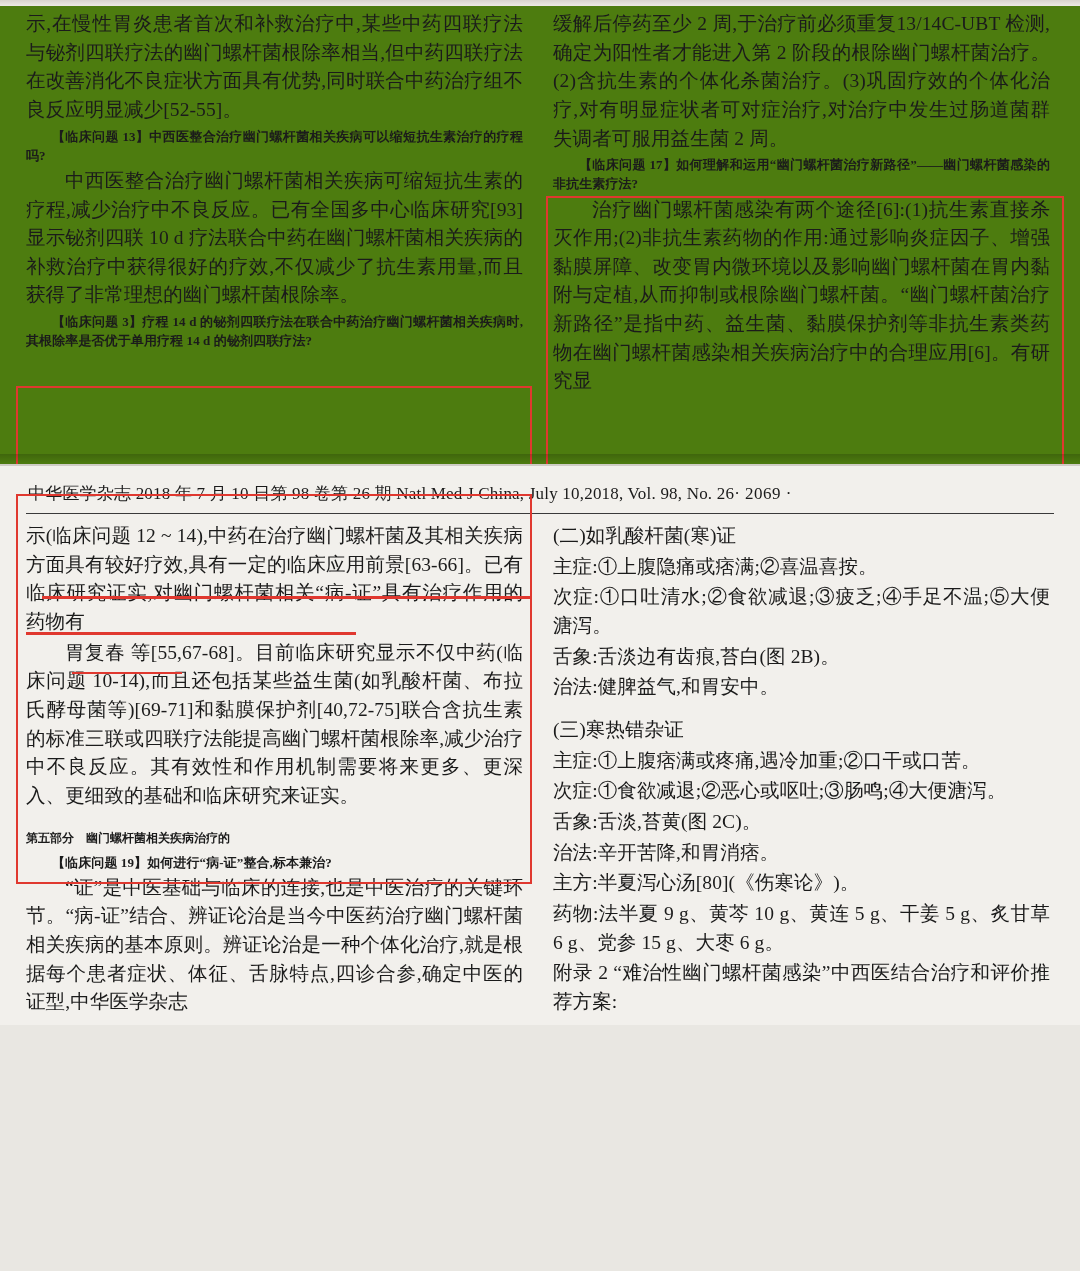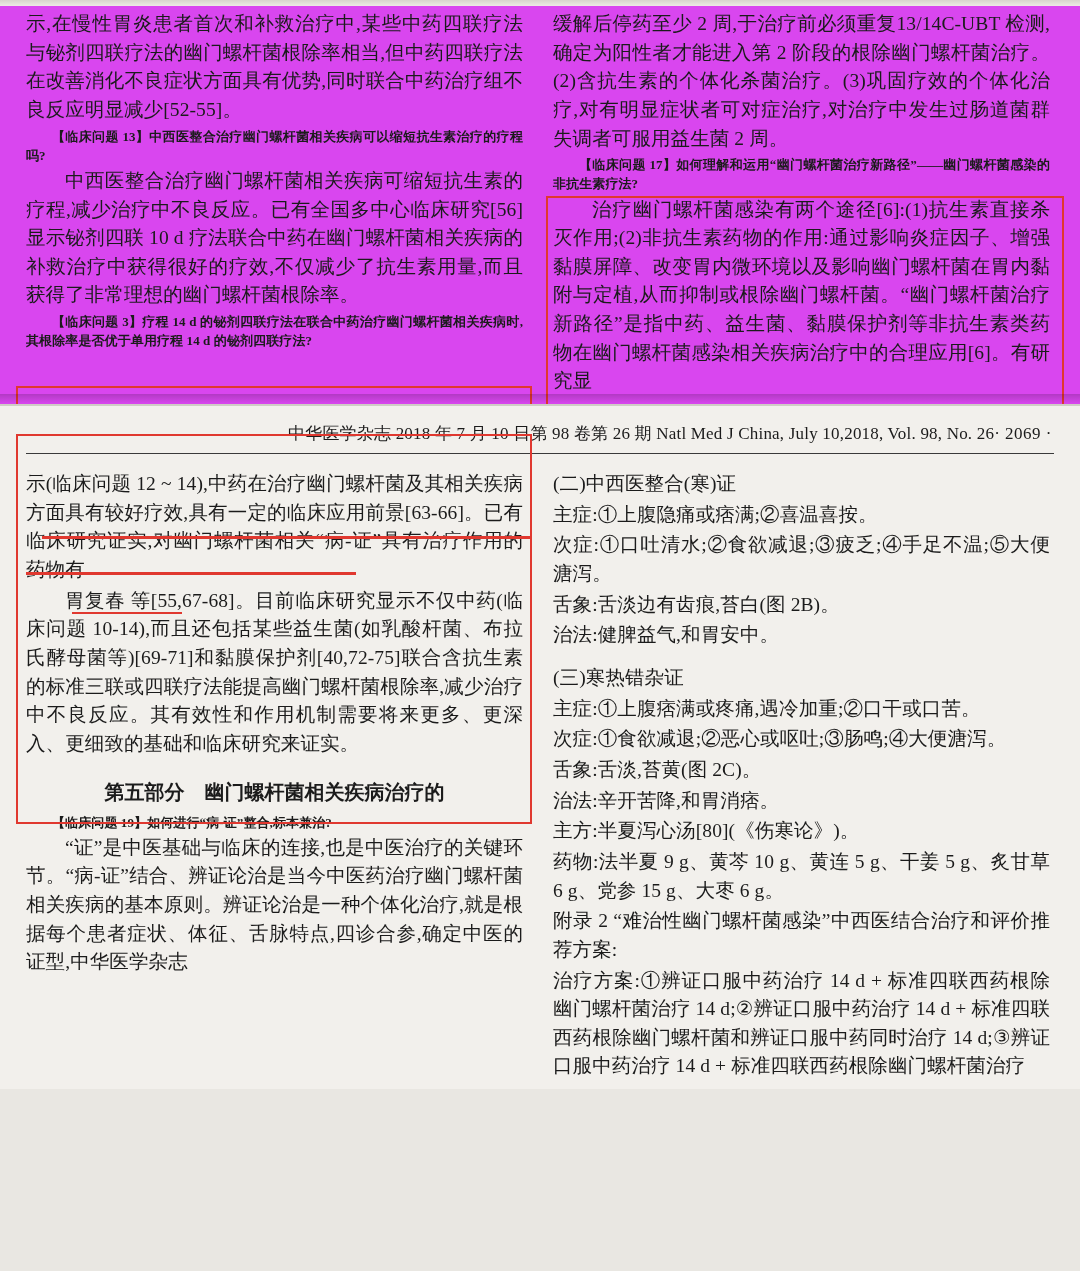--- a/index.html
+++ b/index.html
@@ -12,23 +12,23 @@
   .page{
     position:relative;
     width:1080px;
     min-height:1271px;
     overflow:hidden;
     background:#e9e7e2;
   }
   
   .scan-top{
     position:relative;
-    background:#d946ef;
+    background:#4d7c0f;
     padding:10px 26px 14px 26px;
-    height:404px;
+    height:464px;
     box-sizing:border-box;
   }
   .scan-bottom{
     position:relative;
     background:#f2f0ec;
     padding:14px 26px 6px 26px;
     box-sizing:border-box;
     border-top:2px solid #cfccc5;
   }
   .cols{
@@ -50,33 +50,33 @@
   .q-title{
     font-weight:bold;
     font-size:13px;
     line-height:1.47;
     text-indent:2em;
     margin:0 0 2px 0;
     text-align:justify;
   }
   .journal-head{
     display:flex;
-    justify-content:flex-end;
+    justify-content:flex-start;
     align-items:baseline;
     font-size:17px;
     padding:2px 2px 8px 2px;
     border-bottom:1.5px solid #3a3a3a;
-    margin-bottom:16px;
+    margin-bottom:8px;
   }
   .journal-head .left{ letter-spacing:0.2px; }
   .journal-head .right{ letter-spacing:0.5px; }
   .center-head{
-    text-align:center;
+    text-align:left;
     font-weight:bold;
-    font-size:20px;
+    font-size:12px;
     line-height:1.5;
     margin:18px 0 6px 0;
   }
   .center-head .l2{ display:block; }
   
   .redbox{
     position:absolute;
     border:2.5px solid #e0382f;
     pointer-events:none;
     box-sizing:border-box;
@@ -101,21 +101,21 @@
 <body>
 
 <div class="page">
 
   <div class="scan-top">
     <div class="edge-top"></div>
     <div class="cols">
       <div class="col">
         <p>示,在慢性胃炎患者首次和补救治疗中,某些中药四联疗法与铋剂四联疗法的幽门螺杆菌根除率相当,但中药四联疗法在改善消化不良症状方面具有优势,同时联合中药治疗组不良反应明显减少[52-55]。</p>
         <p class="q-title">【临床问题 13】中西医整合治疗幽门螺杆菌相关疾病可以缩短抗生素治疗的疗程吗?</p>
-        <p class="indent">中西医整合治疗幽门螺杆菌相关疾病可缩短抗生素的疗程,减少治疗中不良反应。已有全国多中心临床研究[56]显示铋剂四联 10 d 疗法联合中药在幽门螺杆菌相关疾病的补救治疗中获得很好的疗效,不仅减少了抗生素用量,而且获得了非常理想的幽门螺杆菌根除率。</p>
+        <p class="indent">中西医整合治疗幽门螺杆菌相关疾病可缩短抗生素的疗程,减少治疗中不良反应。已有全国多中心临床研究[93]显示铋剂四联 10 d 疗法联合中药在幽门螺杆菌相关疾病的补救治疗中获得很好的疗效,不仅减少了抗生素用量,而且获得了非常理想的幽门螺杆菌根除率。</p>
         <p class="q-title">【临床问题 3】疗程 14 d 的铋剂四联疗法在联合中药治疗幽门螺杆菌相关疾病时,其根除率是否优于单用疗程 14 d 的铋剂四联疗法?</p>
       </div>
       <div class="col">
         <p>缓解后停药至少 2 周,于治疗前必须重复13/14C-UBT 检测,确定为阳性者才能进入第 2 阶段的根除幽门螺杆菌治疗。(2)含抗生素的个体化杀菌治疗。(3)巩固疗效的个体化治疗,对有明显症状者可对症治疗,对治疗中发生过肠道菌群失调者可服用益生菌 2 周。</p>
         <p class="q-title">【临床问题 17】如何理解和运用“幽门螺杆菌治疗新路径”——幽门螺杆菌感染的非抗生素疗法?</p>
         <p class="indent">治疗幽门螺杆菌感染有两个途径[6]:(1)抗生素直接杀灭作用;(2)非抗生素药物的作用:通过影响炎症因子、增强黏膜屏障、改变胃内微环境以及影响幽门螺杆菌在胃内黏附与定植,从而抑制或根除幽门螺杆菌。“幽门螺杆菌治疗新路径”是指中药、益生菌、黏膜保护剂等非抗生素类药物在幽门螺杆菌感染相关疾病治疗中的合理应用[6]。有研究显</p>
       </div>
     </div>
 
     <div class="redbox" style="left:16px; top:386px; width:516px; height:84px; border-top-color:#e0382f;"></div>
@@ -134,35 +134,34 @@
         <p>示(临床问题 12 ~ 14),中药在治疗幽门螺杆菌及其相关疾病方面具有较好疗效,具有一定的临床应用前景[63-66]。已有临床研究证实,对幽门螺杆菌相关“病-证”具有治疗作用的药物有</p>
         <p class="indent">胃复春            等[55,67-68]。目前临床研究显示不仅中药(临床问题 10-14),而且还包括某些益生菌(如乳酸杆菌、布拉氏酵母菌等)[69-71]和黏膜保护剂[40,72-75]联合含抗生素的标准三联或四联疗法能提高幽门螺杆菌根除率,减少治疗中不良反应。其有效性和作用机制需要将来更多、更深入、更细致的基础和临床研究来证实。</p>
         <div class="center-head">
           <span>第五部分　幽门螺杆菌相关疾病治疗的</span>
         </div>
         <p class="q-title">【临床问题 19】如何进行“病-证”整合,标本兼治?</p>
         <p class="indent">“证”是中医基础与临床的连接,也是中医治疗的关键环节。“病-证”结合、辨证论治是当今中医药治疗幽门螺杆菌相关疾病的基本原则。辨证论治是一种个体化治疗,就是根据每个患者症状、体征、舌脉特点,四诊合参,确定中医的证型,中华医学杂志</p>
       </div>
 
       <div class="col">
-        <p>(二)中西医整合(寒)证</p>
+        <p>(二)如乳酸杆菌(寒)证</p>
         <p>主症:①上腹隐痛或痞满;②喜温喜按。</p>
         <p>次症:①口吐清水;②食欲减退;③疲乏;④手足不温;⑤大便溏泻。</p>
         <p>舌象:舌淡边有齿痕,苔白(图 2B)。</p>
         <p>治法:健脾益气,和胃安中。</p>
         <p style="height:10px"></p>
         <p>(三)寒热错杂证</p>
         <p>主症:①上腹痞满或疼痛,遇冷加重;②口干或口苦。</p>
         <p>次症:①食欲减退;②恶心或呕吐;③肠鸣;④大便溏泻。</p>
         <p>舌象:舌淡,苔黄(图 2C)。</p>
         <p>治法:辛开苦降,和胃消痞。</p>
         <p>主方:半夏泻心汤[80](《伤寒论》)。</p>
         <p>药物:法半夏 9 g、黄芩 10 g、黄连 5 g、干姜 5 g、炙甘草 6 g、党参 15 g、大枣 6 g。</p>
         <p>附录 2 “难治性幽门螺杆菌感染”中西医结合治疗和评价推荐方案:</p>
-        <p>治疗方案:①辨证口服中药治疗 14 d + 标准四联西药根除幽门螺杆菌治疗 14 d;②辨证口服中药治疗 14 d + 标准四联西药根除幽门螺杆菌和辨证口服中药同时治疗 14 d;③辨证口服中药治疗 14 d + 标准四联西药根除幽门螺杆菌治疗</p>
       </div>
     </div>
 
     <div class="redbox" style="left:16px; top:28px; width:516px; height:390px;"></div>
     <div class="redline" style="left:42px; top:130px; width:490px;"></div>
     <div class="redline" style="left:26px; top:166px; width:330px;"></div>
     <div class="redline thin" style="left:72px; top:206px; width:110px;"></div>
   </div>
 
 </div>

